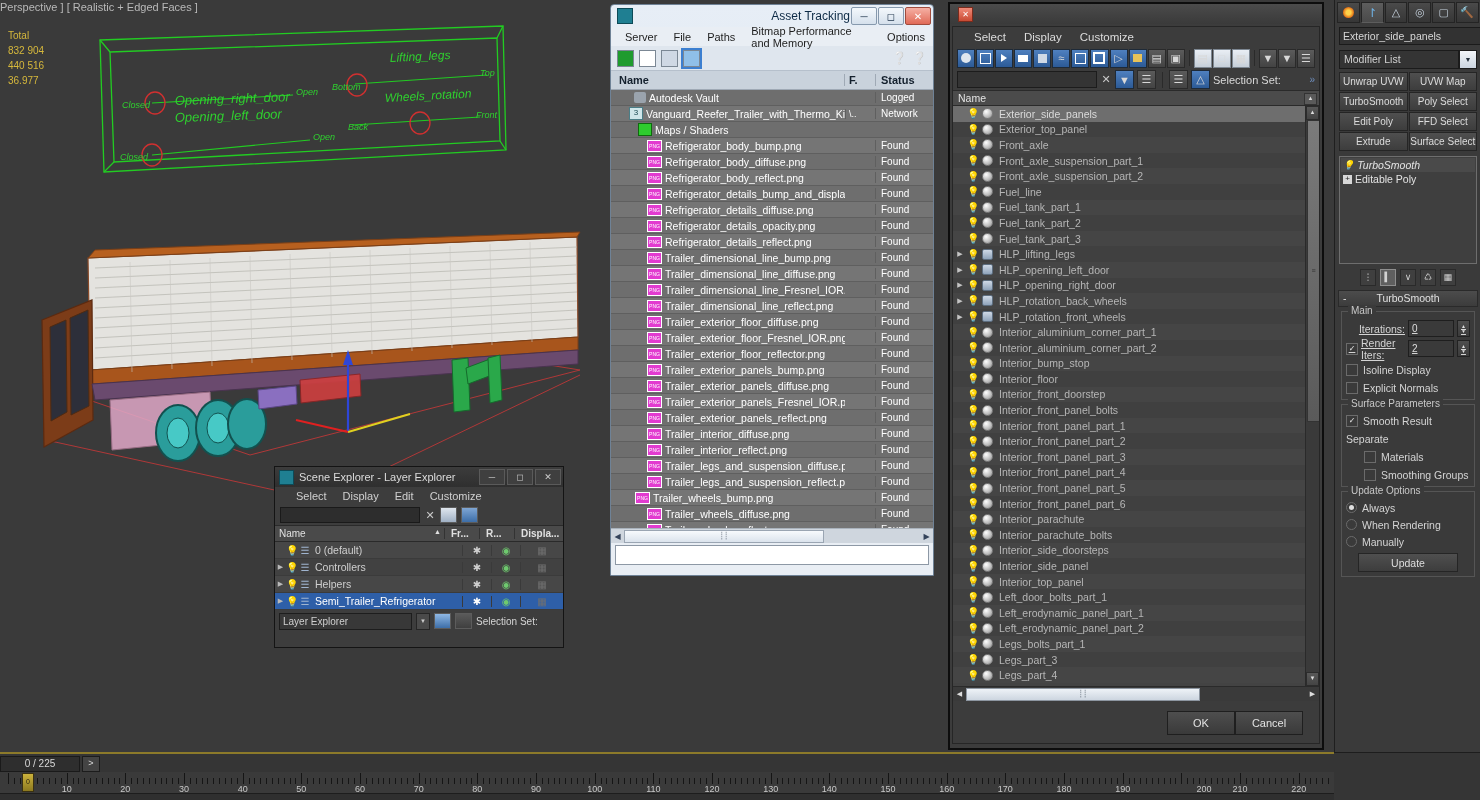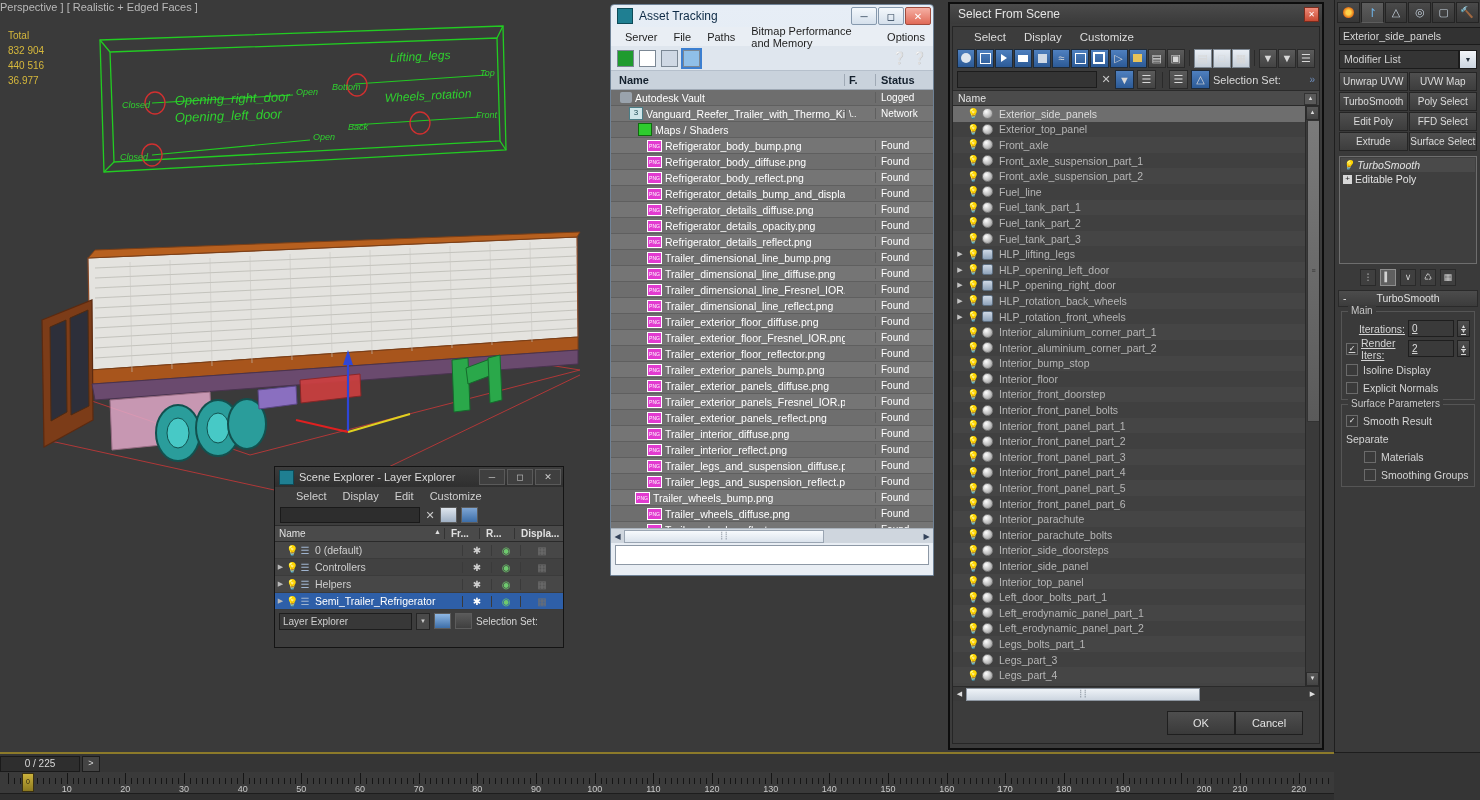--- a/index.html
+++ b/index.html
@@ -7,21 +7,21 @@
   .abs{position:absolute;}
 
   
   #viewport{left:0;top:0;width:1334px;height:752px;background:#3a3a3a;overflow:hidden;}
   #vp-label{left:0;top:1px;color:#b9b9b9;font-size:11px;white-space:nowrap;}
   #vp-stats{left:8px;top:28px;color:#d6b83c;font-size:10px;line-height:15px;}
   #vp-stats .num{display:block;}
   #vp-stats .gap{height:11px;}
   .vp-svg{left:0;top:0;width:1334px;height:752px;}
   .win-aero{background:linear-gradient(#e7eef6,#cfdae8);border:1px solid #6f8296;border-radius:4px 4px 0 0;}
-  .titlebar{height:22px;display:flex;align-items:center;padding:0 2px 0 6px;}
+  .titlebar{height:22px;display:flex;align-items:center;padding:0 2px 0 6px;text-align:right;}
   .titlebar .tt{flex:1;font-size:12px;color:#0d2a45;padding-left:6px;}
   .wbtn{width:24px;height:16px;margin-left:1px;border:1px solid #8699ad;border-radius:2px;
         background:linear-gradient(#f4f8fc,#d5e0ec);display:flex;align-items:center;justify-content:center;
         font-size:10px;color:#1b3148;}
   .wbtn.cl{background:linear-gradient(#f6b0a4,#e06a57);border-color:#a04b3c;color:#fff;}
   .menubar{display:flex;gap:0;height:19px;align-items:center;font-size:11px;}
   .menubar span{padding:2px 8px;color:#1d1d1d;}
 
   
   #asset{left:610px;top:4px;width:322px;height:570px;}
@@ -332,21 +332,21 @@
       <span class="aticon" style="border:none;background:none;color:#2b5fa8;font-size:12px;">❔</span>
       <span class="aticon" style="border:none;background:none;color:#8a8a8a;font-size:12px;">❔</span>
     </div>
     <div class="grid-hdr">
       <div class="c1">Name</div>
       <div class="c2">F.</div>
       <div class="c3">Status</div>
     </div>
     <div class="rows" id="asset-rows">
         <div class="arow">
-          <div class="nm" style="padding-left:9px">
+          <div class="nm" style="padding-left:23px">
             <span class="vault-ico"></span>
             <span>Autodesk Vault</span>
           </div>
           <div class="f"></div>
           <div class="st">Logged</div>
         </div>
         <div class="arow">
           <div class="nm" style="padding-left:18px">
             <span class="max-ico">3</span>
             <span>Vanguard_Reefer_Trailer_with_Thermo_King_C...</span>
@@ -648,21 +648,20 @@
     <div class="sel2">Layer Explorer</div>
     <div class="drop">▼</div>
     <span class="ti" style="background:linear-gradient(#8fb8e4,#3d6ea8);"></span>
     <span class="ti" style="background:linear-gradient(#5a5a5a,#3f3f3f);"></span>
     <span style="font-size:10px;color:#d4d4d4;">Selection Set:</span>
   </div>
 </div>
 
 <div id="sfs" class="abs">
   <div class="tb">
-    <span class="tt">Select From Scene</span>
     <div class="xb">✕</div>
   </div>
   <div class="inner">
     <div class="mn">
       <span>Select</span>
       <span>Display</span>
       <span>Customize</span>
     </div>
     <div class="tools">
       <div class="bi">
@@ -1147,20 +1146,36 @@
       <div class="crow" style="margin-top:3px;padding-left:18px;">
         <span class="cb"></span>
         <span>Materials</span>
       </div>
       <div class="crow" style="margin-top:3px;padding-left:18px;">
         <span class="cb"></span>
         <span>Smoothing Groups</span>
       </div>
     </div>
 
+    <div class="grp">
+      <span class="gl">Update Options</span>
+      <div class="crow">
+        <span class="rb on"></span>
+        <span>Always</span>
+      </div>
+      <div class="crow" style="margin-top:2px;">
+        <span class="rb"></span>
+        <span>When Rendering</span>
+      </div>
+      <div class="crow" style="margin-top:2px;">
+        <span class="rb"></span>
+        <span>Manually</span>
+      </div>
+      <div class="updbtn">Update</div>
+    </div>
   </div>
 </div>
 
 <div id="bottom" class="abs"></div>
 <div class="goldline abs" style="left:0;top:752px;width:1334px;height:2px;"></div>
 
 <div id="tb-ctrl" class="abs">
   <div class="fld">0 / 225</div>
   <div class="nx">&gt;</div>
 </div>

